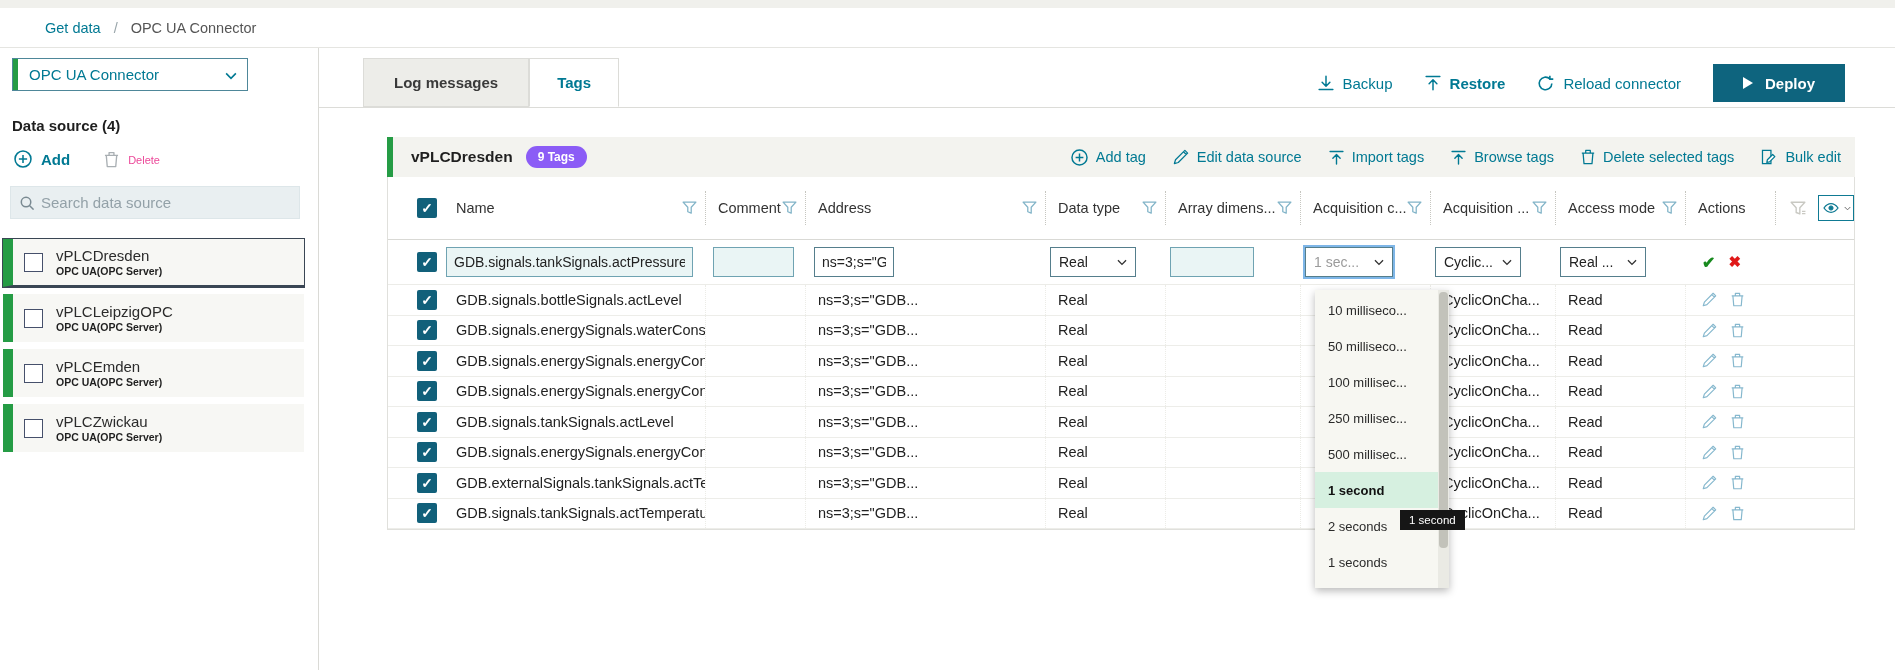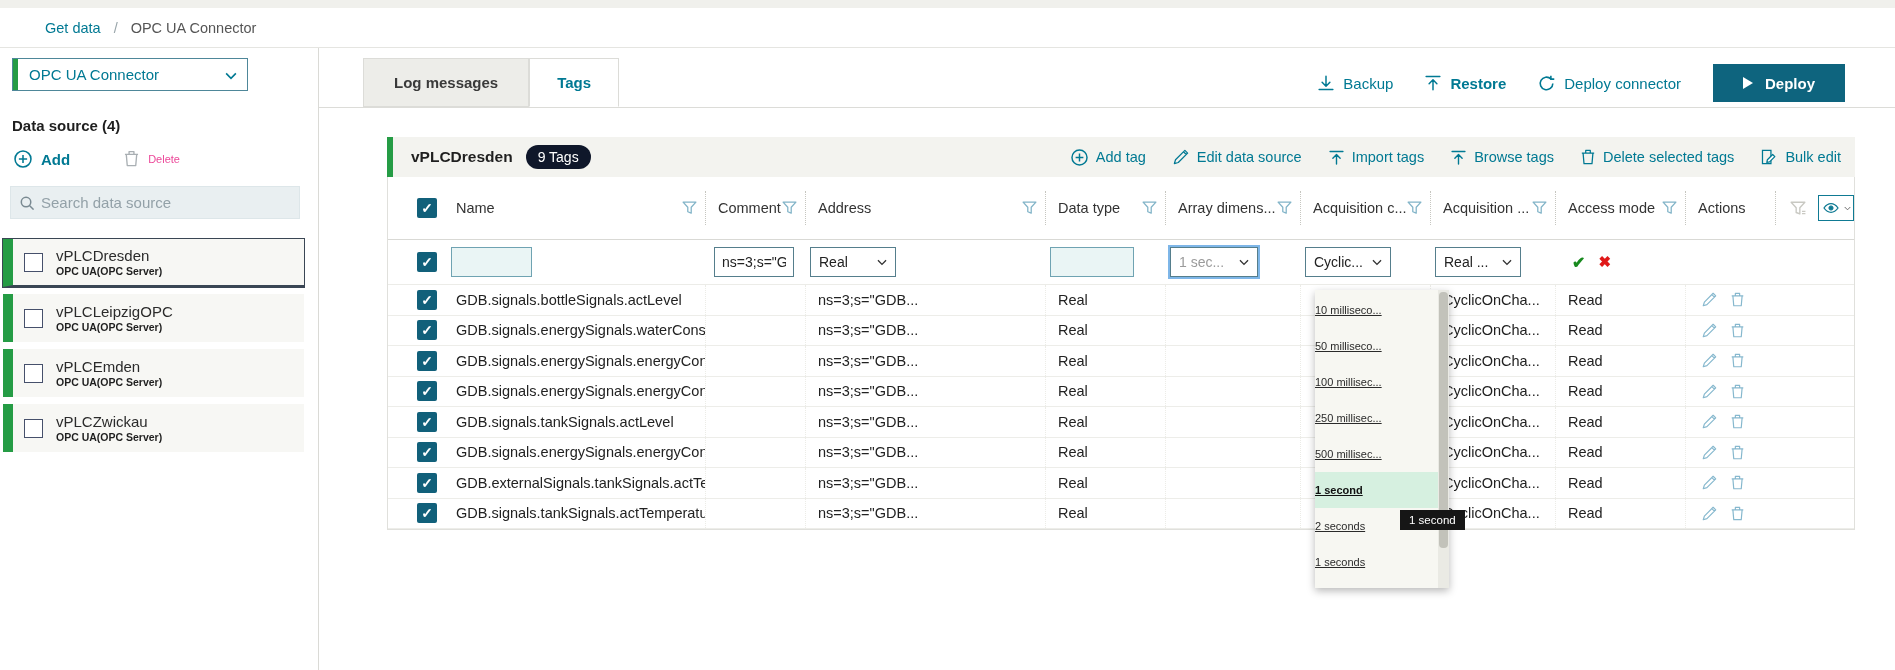--- a/index.html
+++ b/index.html
@@ -25,21 +25,21 @@
   }
   .sb-label { font-size:15px; font-weight:700; color:#1f1f1f; margin:14px 0 0 12px; }
   .sb-select {
     position:relative; margin:10px 0 0 12px; width:236px; height:33px;
     border:1px solid #4E8799; background:#fff; display:flex; align-items:center;
   }
   .sb-select .greenbar { position:absolute; left:0; top:0; bottom:0; width:5px; background:#259C45; }
   .sb-select .val { margin-left:16px; color:#007993; font-size:15px; }
   .sb-select .chev { position:absolute; right:10px; top:13px; }
   .sb-ds-label { font-size:15px; font-weight:700; color:#1f1f1f; margin:26px 0 0 12px; }
-  .sb-actions { display:flex; align-items:flex-start; margin:16px 0 0 14px; gap:54px; }
+  .sb-actions { display:flex; align-items:flex-end; margin:16px 0 0 14px; gap:34px; }
   .sb-add { display:flex; align-items:center; gap:9px; color:#007993; font-weight:700; font-size:15px; cursor:pointer; }
   .sb-del { display:flex; align-items:center; gap:9px; color:#ec4899; font-size:11px; }
   .sb-search {
     position:relative; margin:18px 0 0 10px; width:290px; height:33px; background:#E9EFF1;
     border:1px solid #DDE6E9; display:flex; align-items:center;
   }
   .sb-search svg { margin-left:9px; }
   .sb-search input {
     border:none; background:transparent; outline:none; margin-left:7px; width:240px;
     font-family:inherit; font-size:15px; color:#3a4a50;
@@ -73,21 +73,21 @@
   }
   .play { width:0; height:0; border-top:6px solid transparent; border-bottom:6px solid transparent; border-left:10px solid #fff; }
   
   .panel { position:absolute; left:68px; top:89px; width:1468px; }
   .secbar {
     height:40px; background:#F3F3EF; border-left:6px solid #259C45;
     display:flex; align-items:center;
   }
   .sec-title { margin-left:18px; font-size:15.5px; font-weight:700; color:#1f1f1f; }
   .sec-badge {
-    margin-left:13px; background:#0f172a; color:#fff; font-size:14px; font-weight:400;
+    margin-left:13px; background:#8b5cf6; color:#fff; font-size:12px; font-weight:700;
     padding:4px 12px; border-radius:13px;
   }
   .sec-toolbar { margin-left:auto; margin-right:14px; display:flex; align-items:center; gap:27px; }
   .toolitem { display:flex; align-items:center; gap:8px; color:#007993; font-size:14.5px; cursor:pointer; white-space:nowrap; }
   
   .tbl { border:1px solid #E0E0DC; border-top:none; background:#fff;
          --cols:56px 262px 100px 240px 120px 135px 130px 125px 130px 90px 1fr; }
   .thead { display:grid; grid-template-columns:var(--cols); align-items:center; height:63px; border-bottom:1px solid #D9D9D5; font-size:14.5px; color:#333; }
   .th { display:flex; align-items:center; height:34px; padding-left:12px; }
   .th .lbl { flex:1; white-space:nowrap; overflow:hidden; }
@@ -118,22 +118,22 @@
   .tr { display:grid; grid-template-columns:var(--cols); align-items:center; height:30.5px; border-bottom:1px solid #EDEDE9; font-size:14.5px; color:#222; }
   .td { padding-left:12px; white-space:nowrap; overflow:hidden; height:100%; display:flex; align-items:center; }
   .td.sep { border-right:1px dotted #ECECE7; }
   .td-actions { display:flex; align-items:center; gap:14px; padding-left:16px; }
   .rowicon { cursor:pointer; display:flex; }
   
   .dropdown {
     position:absolute; left:996px; top:242px; width:134px; height:298px; background:#F7F7F2;
     box-shadow:0 3px 8px rgba(0,0,0,.28); z-index:50; padding-top:2px;
   }
-  .dd-opt { height:36px; display:flex; align-items:center; margin-right:11px;
-            font-size:11px; color:#2a2a2a; cursor:pointer; white-space:nowrap; overflow:hidden;text-decoration:underline; }
+  .dd-opt { height:36px; display:flex; align-items:center; padding-left:13px; margin-right:11px;
+            font-size:13px; color:#2a2a2a; cursor:pointer; white-space:nowrap; overflow:hidden; }
   .dd-opt.selected { background:#D6F0E0; font-weight:700; color:#111; }
   .dd-scroll { position:absolute; right:0; top:0; bottom:0; width:11px; background:#EAEAE4; }
   .dd-thumb { position:absolute; right:1px; top:2px; width:9px; height:256px; background:#C2C2BA; border-radius:4px; }
   
   .tooltip {
     position:absolute; left:1081px; top:462px; background:#161616; color:#fff; font-size:11.5px;
     padding:4px 9px; z-index:60; white-space:nowrap;
   }
   svg { display:block; }
 </style>
@@ -271,21 +271,21 @@
         <div class="linkbtn bold">
           <svg width="16" height="16" viewBox="0 0 14 14">
               <use href="#i-up" stroke="#007993"></use>
             </svg>
           <span>Restore</span>
         </div>
         <div class="linkbtn">
           <svg width="17" height="17" viewBox="0 0 14 14">
               <use href="#i-reload" stroke="#007993"></use>
             </svg>
-          <span>Deploy connector</span>
+          <span>Reload connector</span>
         </div>
         <div class="deploy-btn">
           <span class="play"></span>
           <span>Deploy</span>
         </div>
       </div>
     </div>
 
     <div class="panel">
 
@@ -402,20 +402,21 @@
                   <use href="#i-chev" stroke="#666"></use>
                 </svg>
             </span>
           </div>
         </div>
 
         <div class="editrow">
           <div class="th">
               <span class="cb-on"></span>
             </div>
+          <div><input class="f-input" style="margin-left: 2px; width: 247px;" value="GDB.signals.tankSignals.actPressure"></div>
           <div><input class="f-input" style="margin-left: 7px; width: 81px;" value=""></div>
           <div><input class="f-input white" style="margin-left: 8px; width: 80px;" value="ns=3;s=&quot;GI"></div>
           <div>
               <span class="f-select" style="margin-left:4px;width:86px;">
             <span>Real</span>
             <svg width="10" height="7" viewBox="0 0 10.4 6.5">
                   <use href="#i-chev" stroke="#333"></use>
                 </svg>
           </span>
             </div>

